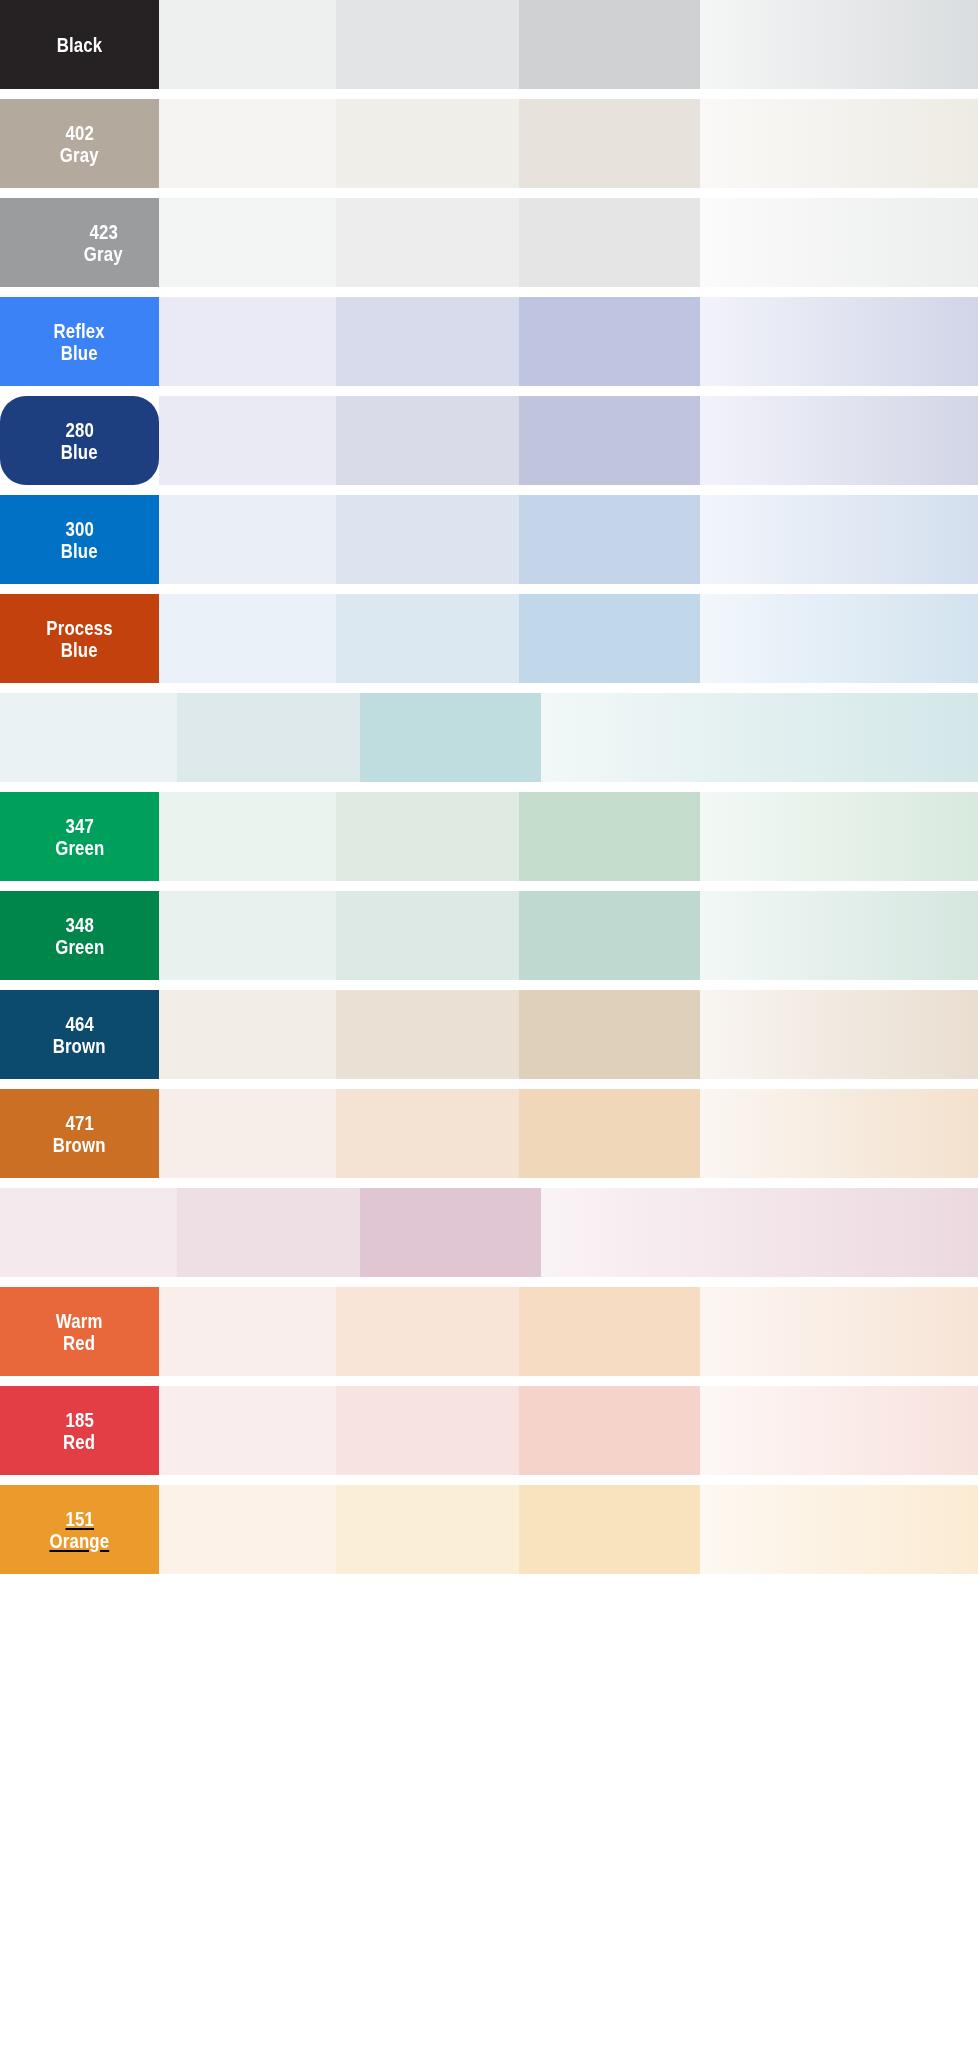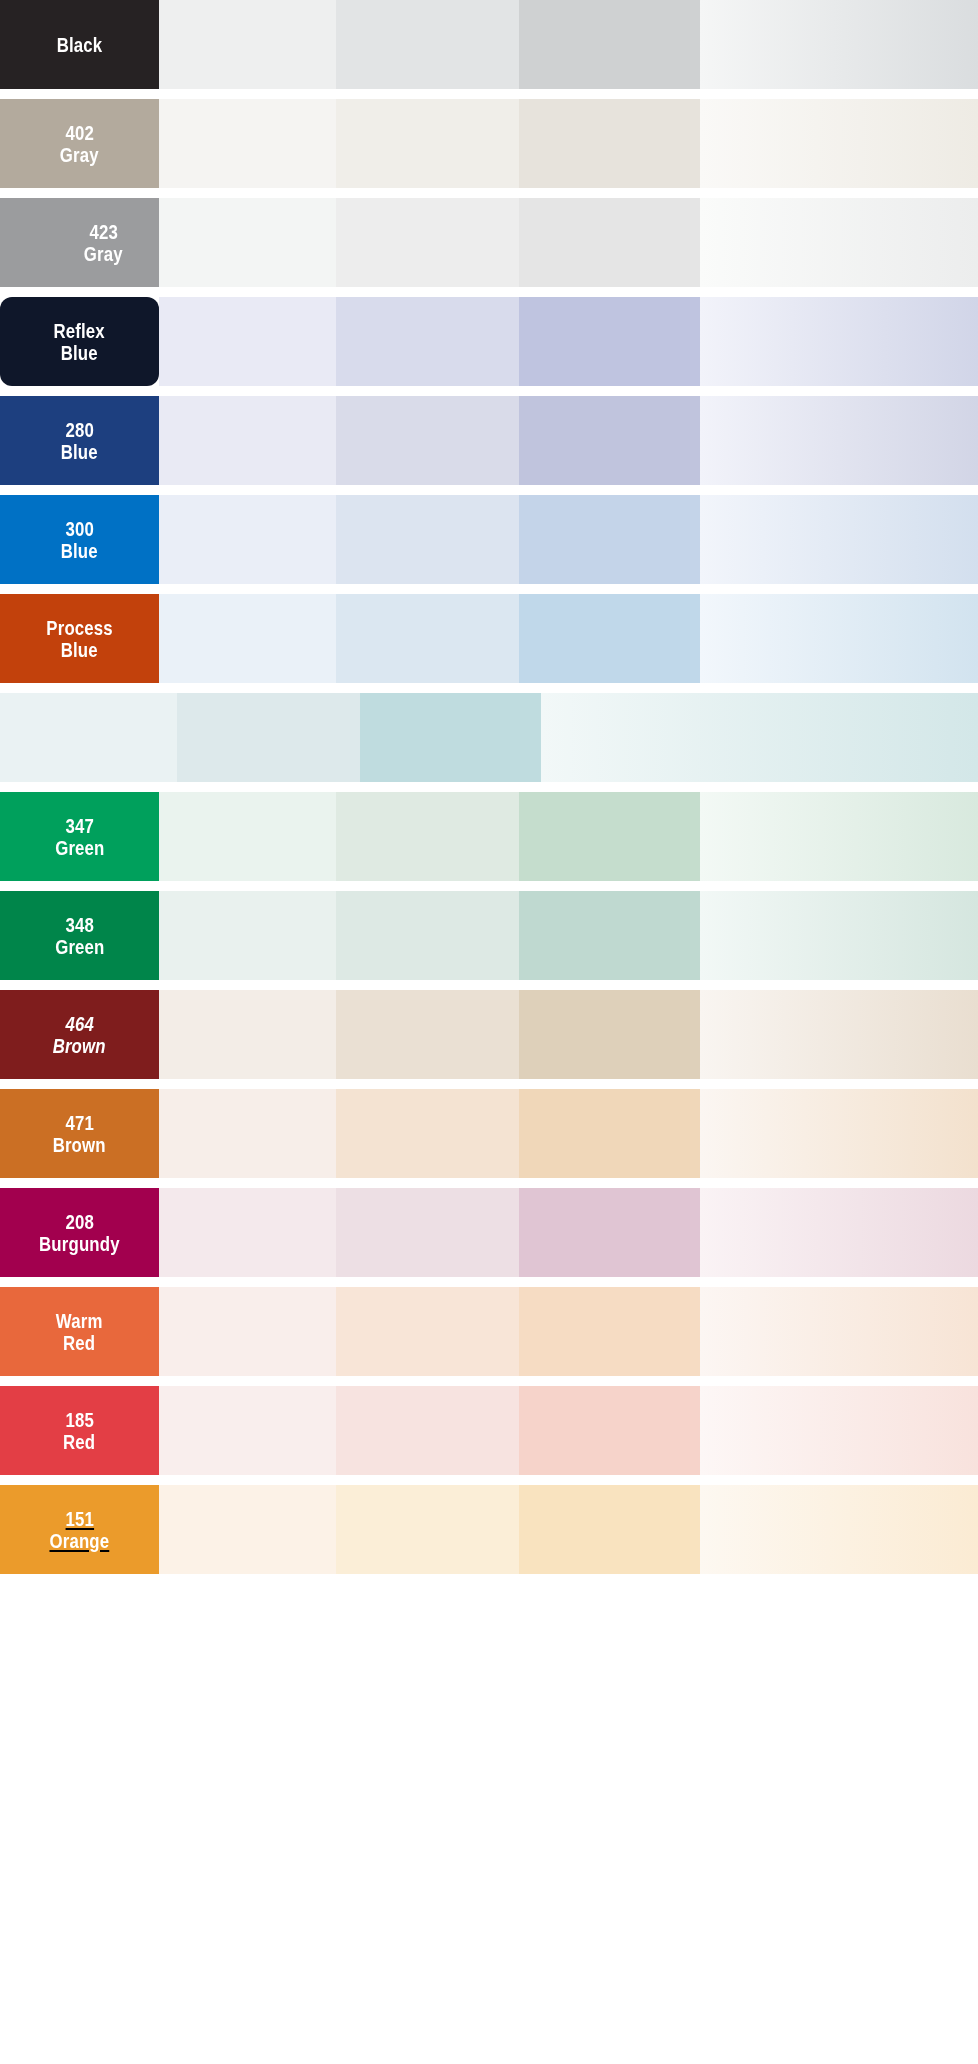--- a/index.html
+++ b/index.html
@@ -94,31 +94,31 @@
       <div class="label-cell" style="background: rgb(155, 156, 158); padding-left: 48px;">
         <span class="label-line">423</span>
         <span class="label-line">Gray</span>
       </div>
       <div class="tint-cell tint-1" style="background: rgb(243, 245, 244);"></div>
       <div class="tint-cell tint-2" style="background: rgb(237, 237, 237);"></div>
       <div class="tint-cell tint-3" style="background: rgb(229, 229, 229);"></div>
       <div class="grad-cell" style="background: linear-gradient(to right, rgb(250, 251, 250) 0%, rgb(236, 237, 237) 100%);"></div>
     </div>
     <div class="swatch-row">
-      <div class="label-cell" style="background: #0f172a; border-radius: 12px;">
+      <div class="label-cell" style="background: #3b82f6;">
         <span class="label-line">Reflex</span>
         <span class="label-line">Blue</span>
       </div>
       <div class="tint-cell tint-1" style="background: rgb(233, 234, 245);"></div>
       <div class="tint-cell tint-2" style="background: rgb(216, 219, 236);"></div>
       <div class="tint-cell tint-3" style="background: rgb(191, 196, 224);"></div>
       <div class="grad-cell" style="background: linear-gradient(to right, rgb(242, 243, 250) 0%, rgb(209, 213, 232) 100%);"></div>
     </div>
     <div class="swatch-row">
-      <div class="label-cell" style="background: rgb(29, 63, 127);">
+      <div class="label-cell" style="background: rgb(29, 63, 127); border-radius: 26px;">
         <span class="label-line">280</span>
         <span class="label-line">Blue</span>
       </div>
       <div class="tint-cell tint-1" style="background: rgb(233, 234, 244);"></div>
       <div class="tint-cell tint-2" style="background: rgb(217, 219, 233);"></div>
       <div class="tint-cell tint-3" style="background: rgb(192, 196, 221);"></div>
       <div class="grad-cell" style="background: linear-gradient(to right, rgb(242, 243, 250) 0%, rgb(210, 213, 230) 100%);"></div>
     </div>
     <div class="swatch-row">
       <div class="label-cell" style="background: rgb(0, 113, 197);">
@@ -160,44 +160,40 @@
       <div class="label-cell" style="background: rgb(0, 133, 74);">
         <span class="label-line">348</span>
         <span class="label-line">Green</span>
       </div>
       <div class="tint-cell tint-1" style="background: rgb(233, 241, 238);"></div>
       <div class="tint-cell tint-2" style="background: rgb(221, 233, 228);"></div>
       <div class="tint-cell tint-3" style="background: rgb(191, 217, 208);"></div>
       <div class="grad-cell" style="background: linear-gradient(to right, rgb(242, 248, 246) 0%, rgb(213, 230, 223) 100%);"></div>
     </div>
     <div class="swatch-row">
-      <div class="label-cell" style="background: #7f1d1d; font-style: italic;">
+      <div class="label-cell" style="background: #0c4a6e;">
         <span class="label-line">464</span>
         <span class="label-line">Brown</span>
       </div>
       <div class="tint-cell tint-1" style="background: rgb(243, 237, 231);"></div>
       <div class="tint-cell tint-2" style="background: rgb(234, 224, 211);"></div>
       <div class="tint-cell tint-3" style="background: rgb(222, 208, 186);"></div>
       <div class="grad-cell" style="background: linear-gradient(to right, rgb(249, 245, 241) 0%, rgb(233, 222, 208) 100%);"></div>
     </div>
     <div class="swatch-row">
       <div class="label-cell" style="background: rgb(203, 111, 36);">
         <span class="label-line">471</span>
         <span class="label-line">Brown</span>
       </div>
       <div class="tint-cell tint-1" style="background: rgb(247, 238, 233);"></div>
       <div class="tint-cell tint-2" style="background: rgb(244, 227, 210);"></div>
       <div class="tint-cell tint-3" style="background: rgb(240, 215, 185);"></div>
       <div class="grad-cell" style="background: linear-gradient(to right, rgb(251, 246, 242) 0%, rgb(243, 225, 205) 100%);"></div>
     </div>
     <div class="swatch-row">
-      <div class="label-cell" style="background: rgb(162, 0, 78);">
-        <span class="label-line">208</span>
-        <span class="label-line">Burgundy</span>
-      </div>
       <div class="tint-cell tint-1" style="background: rgb(244, 233, 236);"></div>
       <div class="tint-cell tint-2" style="background: rgb(237, 223, 228);"></div>
       <div class="tint-cell tint-3" style="background: rgb(224, 197, 211);"></div>
       <div class="grad-cell" style="background: linear-gradient(to right, rgb(250, 243, 245) 0%, rgb(236, 217, 224) 100%);"></div>
     </div>
     <div class="swatch-row">
       <div class="label-cell" style="background: rgb(232, 104, 60);">
         <span class="label-line">Warm</span>
         <span class="label-line">Red</span>
       </div>

